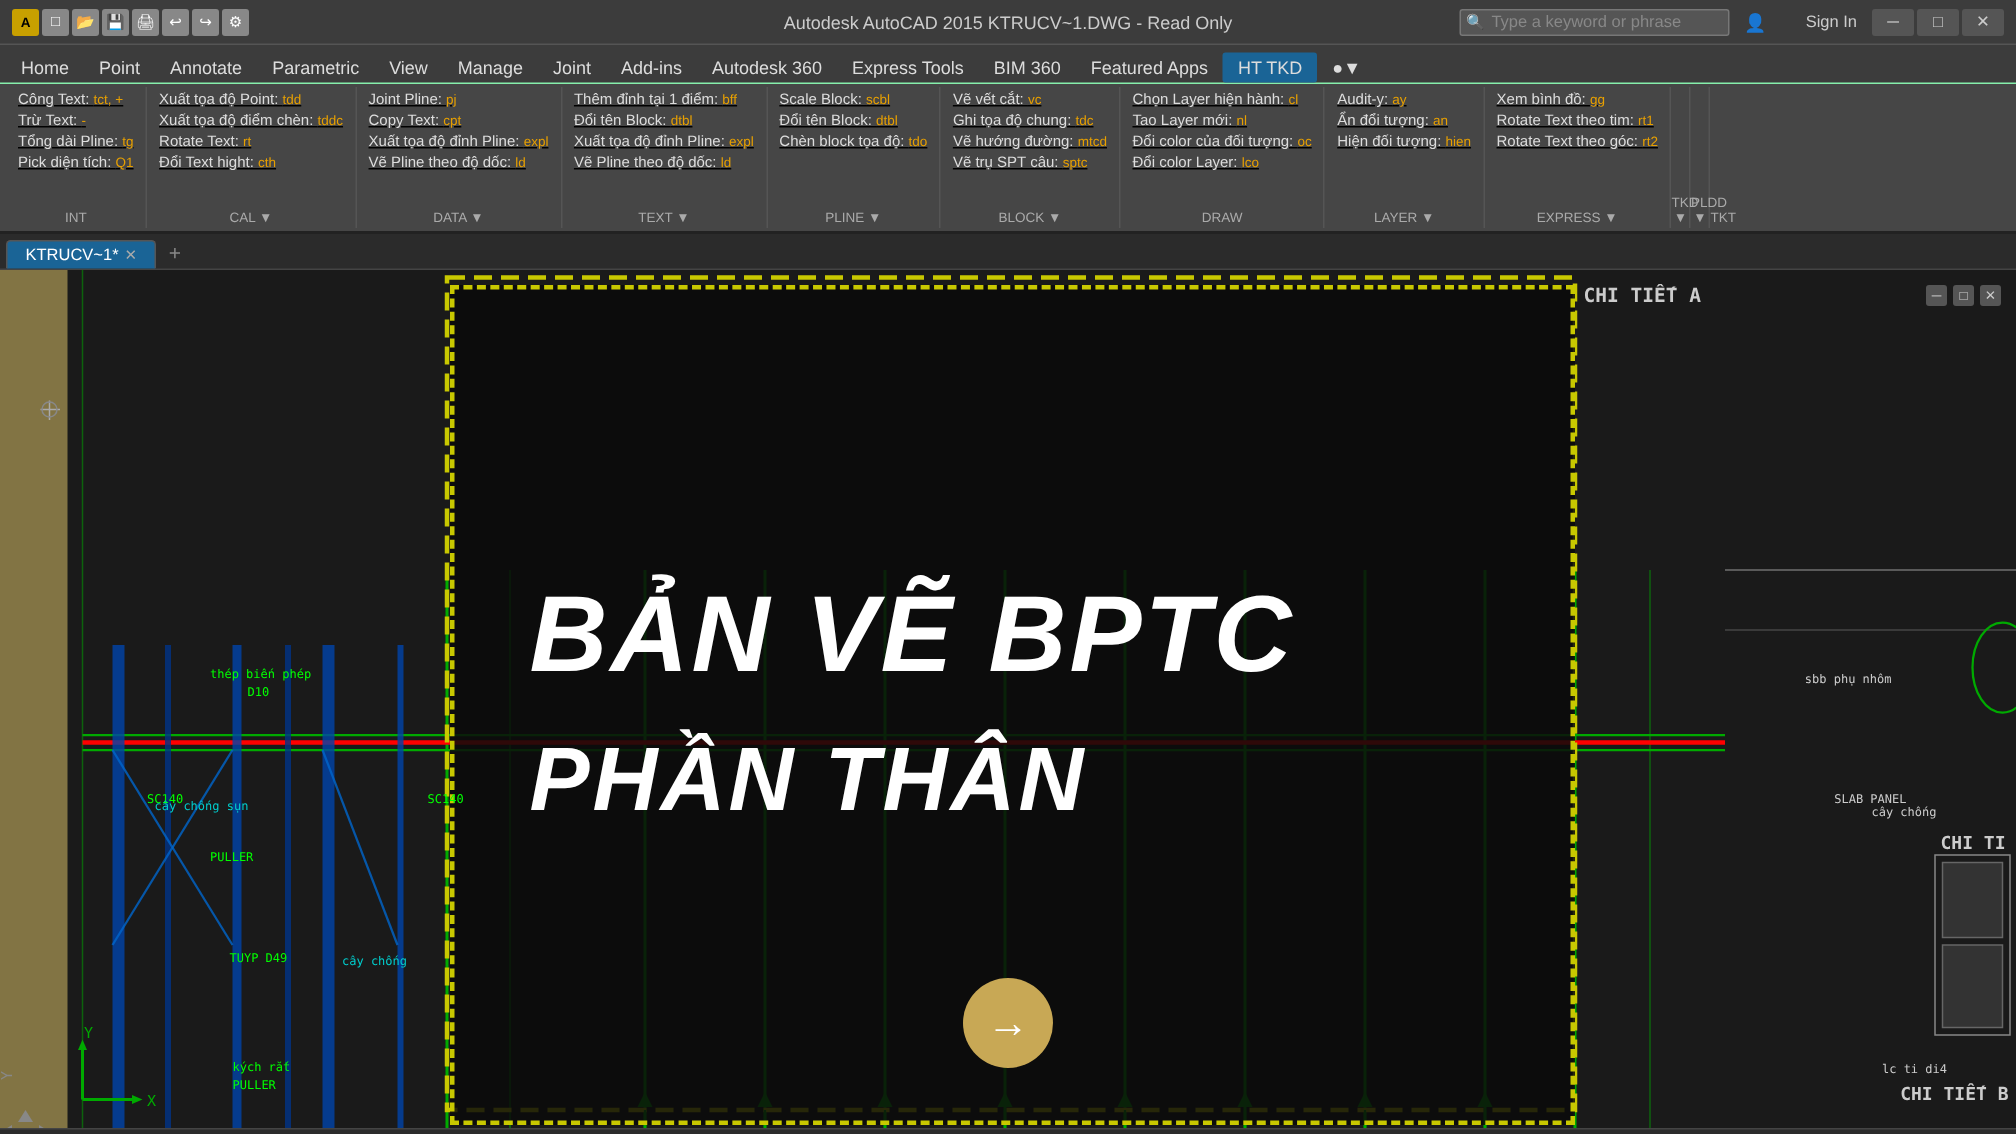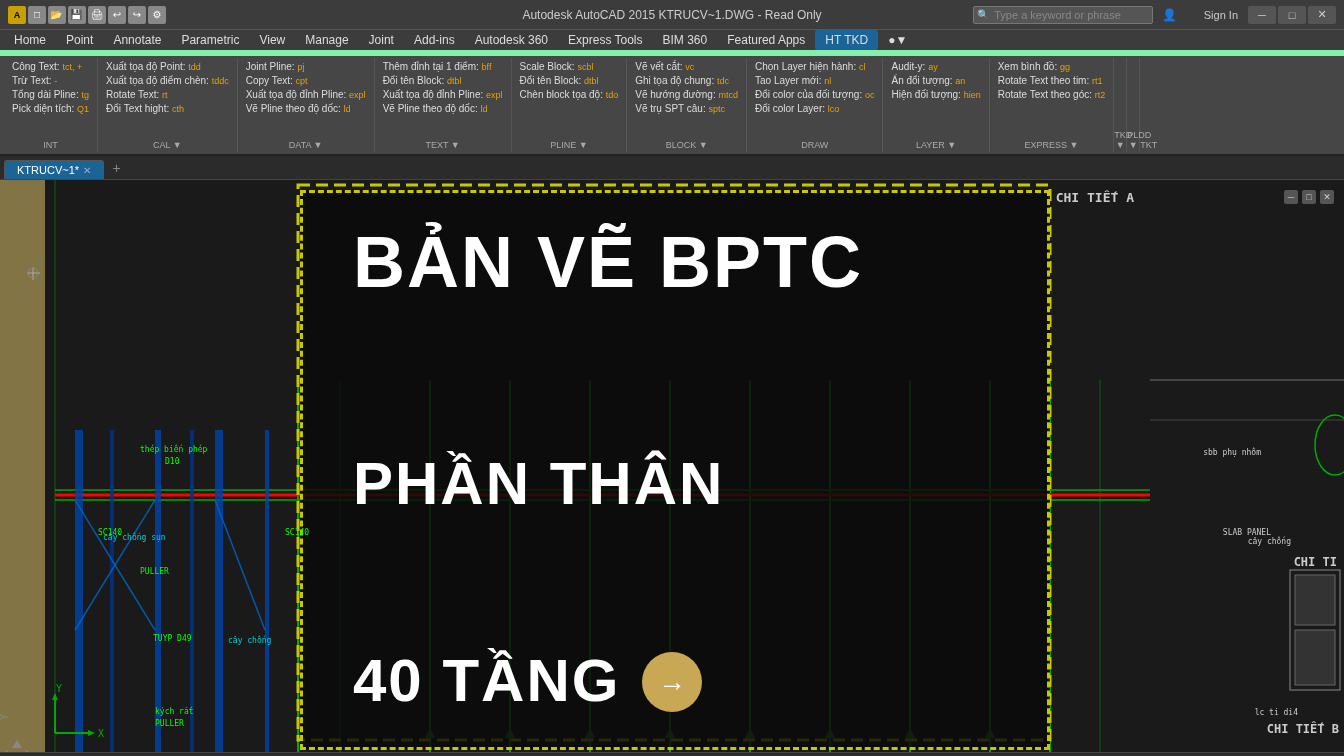--- a/index.html
+++ b/index.html
@@ -63,42 +63,43 @@
       color: #ccc;
       cursor: pointer;
       border-radius: 2px;
     }
 
     
     #menu-bar {
       height: 26px;
       background: #3c3c3c;
       display: flex;
-      align-items: flex-start;
+      align-items: flex-end;
       padding: 0 4px;
-      border-bottom: 6px solid #86efac;
+      border-bottom: 1px solid #86efac;
       gap: 0;
     }
     .menu-item {
       padding: 3px 10px;
       color: #ddd;
       font-size: 12px;
       cursor: pointer;
       white-space: nowrap;
       border-radius: 2px;
     }
     .menu-item.active { background: #1a6496; }
 
     
     #ribbon {
       height: 100px;
       background: #464646;
       border-bottom: 2px solid #222;
       display: flex;
       flex-direction: column;
+      text-decoration: underline;
     }
     #ribbon-content {
       flex: 1;
       display: flex;
       align-items: stretch;
       padding: 2px 4px;
       overflow: hidden;
     }
     .ribbon-group {
       display: flex;
@@ -188,23 +189,24 @@
     #overlay-panel {
       position: absolute;
       top: 10px;
       left: 300px;
       width: 750px;
       height: 560px;
       border: 3px dashed #c8c800;
       background: rgba(10,10,10,0.85);
       display: flex;
       flex-direction: column;
-      justify-content: space-between;
+      justify-content: center;
       align-items: flex-start;
       padding: 30px 50px;
+      font-style: italic;
     }
     #overlay-title-main {
       font-size: 72px;
       font-weight: 900;
       color: #ffffff;
       line-height: 1.1;
       text-transform: uppercase;
       letter-spacing: 2px;
     }
     #overlay-title-sub1 {
@@ -596,21 +598,20 @@
     <polygon points="12,568 22,568 17,560" fill="#888"></polygon>
     <polygon points="12,572 22,572 17,580" fill="#888"></polygon>
     <polygon points="8,570 0,575 8,580" fill="#888"></polygon>
     <polygon points="26,570 34,575 26,580" fill="#888"></polygon>
 
   </svg>
 
   <div id="overlay-panel">
     <div id="overlay-title-main">BẢN VẼ BPTC</div>
     <div id="overlay-title-sub1">PHẦN THÂN</div>
-    <div id="overlay-title-sub2">40 TẦNG</div>
   </div>
 
   <div id="arrow-btn">→</div>
 
   <div class="draw-label" style="top:265px;left:140px">thép biến phép</div>
   <div class="draw-label" style="top:277px;left:165px">D10</div>
   <div class="draw-label" style="top:348px;left:98px">SC140</div>
   <div class="draw-label" style="top:348px;left:285px">SC140</div>
   <div class="draw-label" style="top:387px;left:140px">PULLER</div>
   <div class="draw-label" style="top:454px;left:153px">TUYP D49</div>

